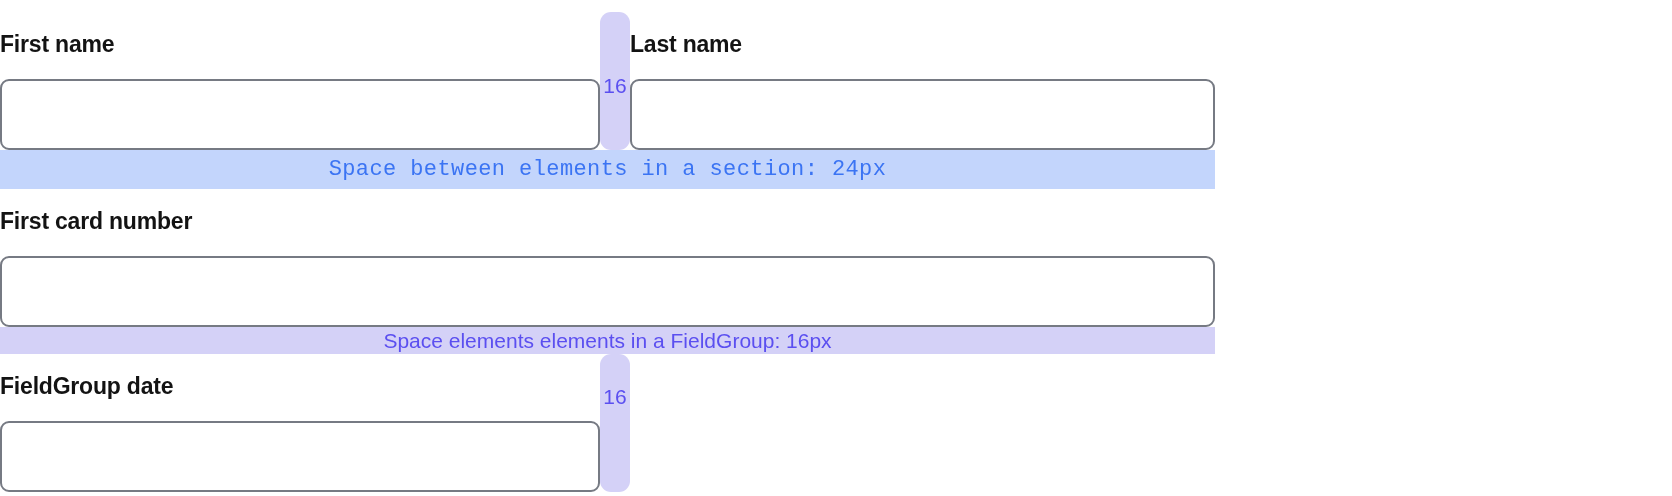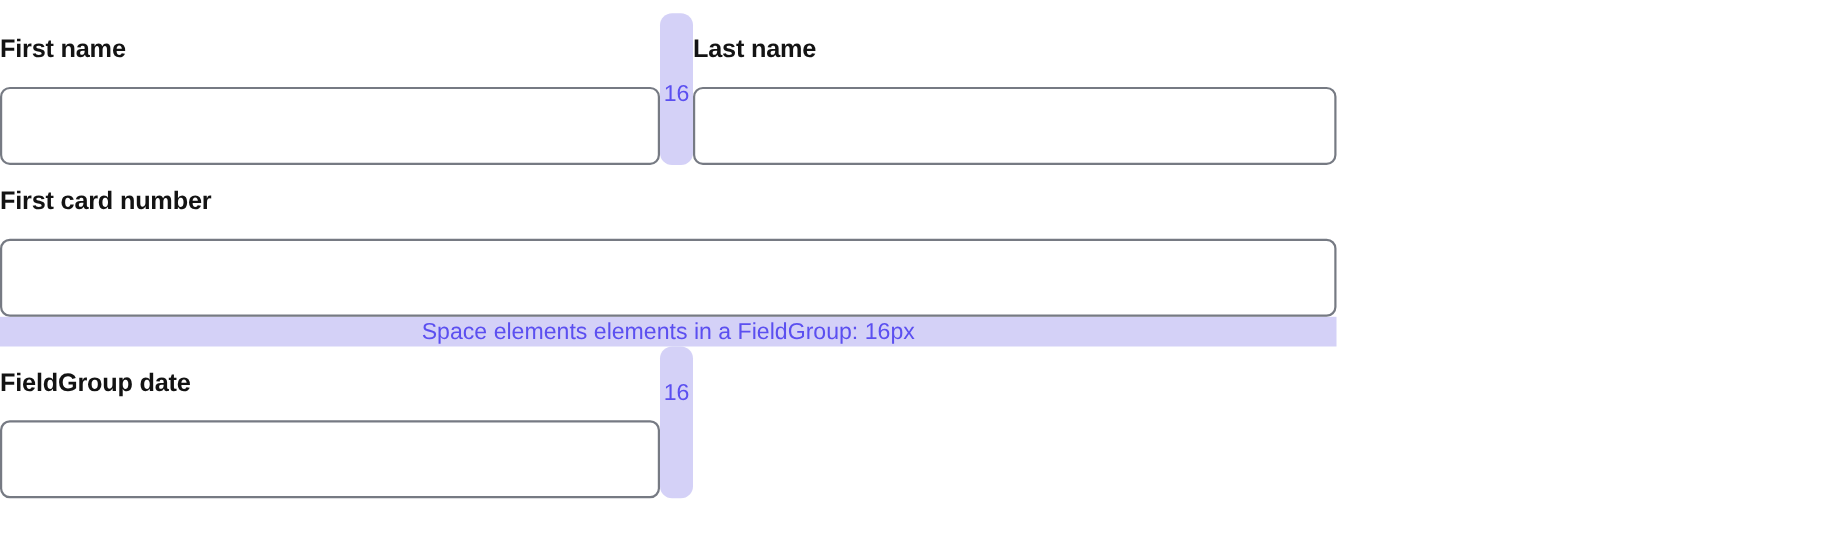--- a/index.html
+++ b/index.html
@@ -153,20 +153,23 @@
       <div class="gap-col gap-col--top">
         <span class="gap-num">16</span>
       </div>
 
       <div class="col col-right">
         <div class="field-label">Last name</div>
         <input class="field-input" type="text" placeholder="" style="">
       </div>
     </div>
 
+    <div class="band band--section">
+      <span class="band-text">Space between elements in a section: 24px</span>
+    </div>
 
     <div class="row">
       <div class="col col-full">
         <div class="field-label">First card number</div>
         <input class="field-input" type="text" placeholder="" style="">
       </div>
     </div>
 
     <div class="band band--fieldgroup">
       <span class="band-text">Space elements elements in a FieldGroup: 16px</span>

